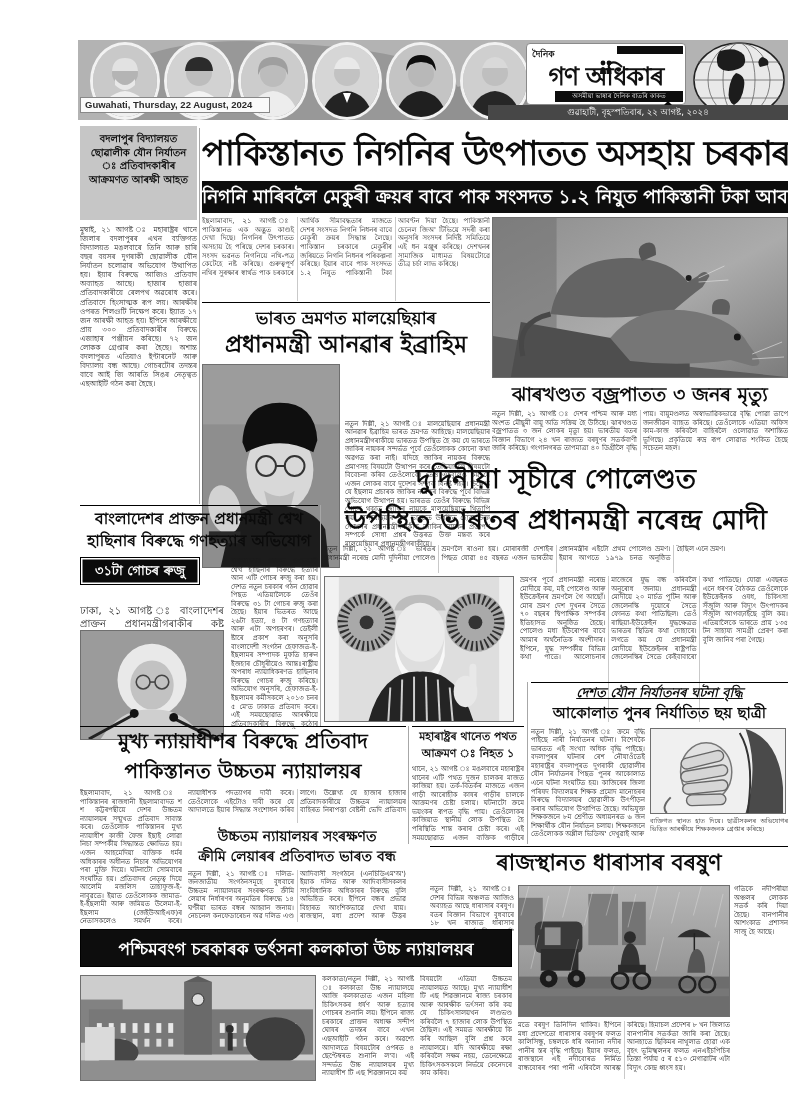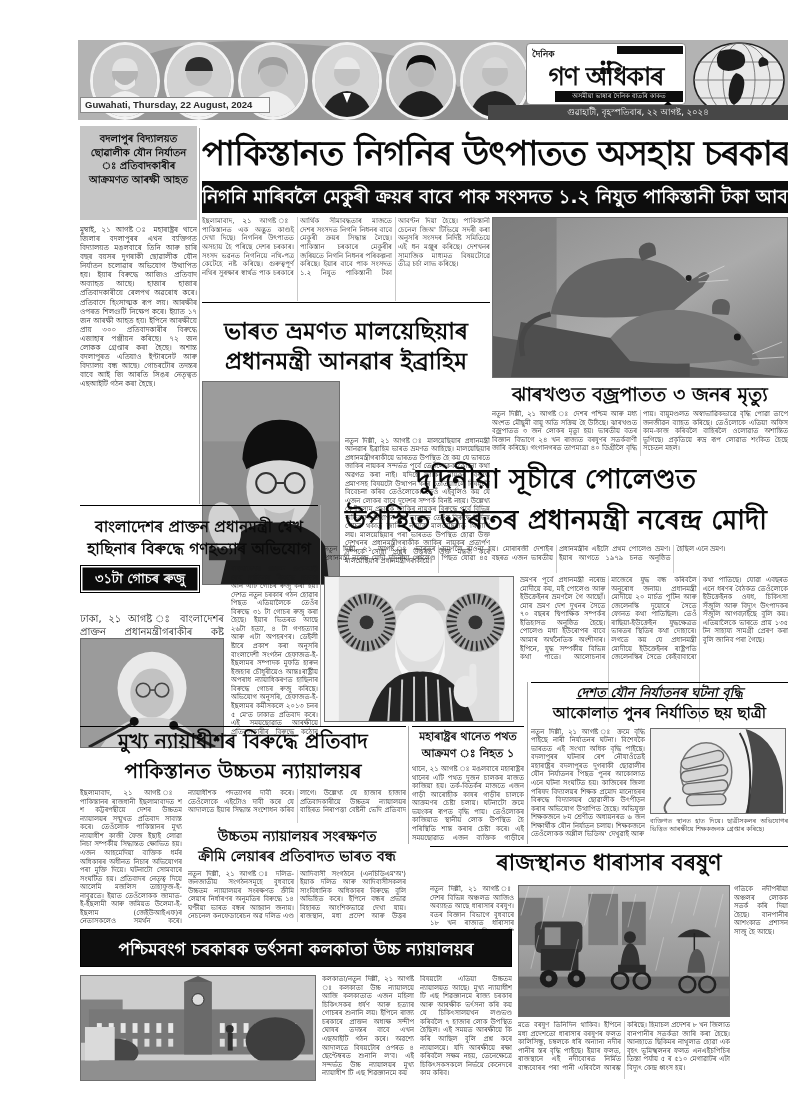--- a/index.html
+++ b/index.html
@@ -173,21 +173,21 @@
       </g>
     </svg>
   </div>
 
   <div class="abs" style="left:492px;top:381px;width:296px;height:76px;">
     <div class="hl nowrap" style="font-size:19px;height:26px;line-height:26px;">ঝাৰখণ্ডত বজ্ৰপাতত ৩ জনৰ মৃত্যু</div>
     <div class="bt cols2" style="margin-top:3px;height:46px;font-size:6.8px;">নতুন দিল্লী, ২১ আগষ্ট ঃ দেশৰ পশ্চিম আৰু মধ্য অংশত মৌছুমী বায়ু অতি সক্ৰিয় হৈ উঠিছে। ঝাৰখণ্ডত বজ্ৰপাতত ৩ জন লোকৰ মৃত্যু হয়। ভাৰতীয় বতৰ বিজ্ঞান বিভাগে ২৪ খন ৰাজ্যত বৰষুণৰ সতৰ্কবাণী জাৰি কৰিছে। গংগানগৰত তাপমাত্ৰা ৪০ ডিগ্ৰীলৈ বৃদ্ধি পায়। বায়ুমণ্ডলত অস্বাভাৱিকভাৱে বৃদ্ধি পোৱা তাপে জনজীৱন ব্যাহত কৰিছে। তেওঁলোকে এতিয়া অফিস কাম-কাজ কৰিবলৈ বাহিৰলৈ ওলোৱাত অশান্তিত ভুগিছে। প্ৰকৃতিয়ে ৰুদ্ৰ ৰূপ লোৱাত শংকিত হৈছে সচেতন মহল।</div>
   </div>
 
   <div class="abs sect" style="left:202px;top:302px;width:288px;height:272px;">
-    <div class="hl nowrap" style="font-size:23px;line-height:1.32;margin-top:13px;">ভাৰত ভ্ৰমণত মালয়েছিয়াৰ</div>
+    <div class="hl nowrap" style="font-size:17px;line-height:1.32;margin-top:4px;">ভাৰত ভ্ৰমণত মালয়েছিয়াৰ</div>
     <div class="hl nowrap" style="font-size:23px;line-height:1.32;">প্ৰধানমন্ত্ৰী আনৱাৰ ইব্ৰাহিম</div>
     <div style="display:flex;margin-top:4px;align-items:flex-end;">
       <div class="photo" style="width:138px;height:204px;">
         <svg viewBox="0 0 138 204" width="136" height="202" preserveAspectRatio="none">
           <rect width="138" height="204" fill="#8e8e8e"></rect>
           <rect width="138" height="60" fill="#9c9c9c"></rect>
           <ellipse cx="78" cy="106" rx="34" ry="42" fill="#d8d8d8"></ellipse>
           <path d="M40 78 Q42 38 78 38 Q114 38 116 76 L112 88 Q78 70 44 88 Z" fill="#0f0f0f"></path>
           <g fill="none" stroke="#333" stroke-width="2">
               <circle cx="64" cy="102" r="10"></circle>
@@ -239,21 +239,21 @@
           <ellipse cx="142" cy="116" rx="12" ry="16" fill="#e8e8e8"></ellipse>
           <rect x="146" y="88" width="7" height="24" rx="3.5" fill="#e8e8e8"></rect>
         </svg>
       </div>
       <div class="bt cols3" style="flex:1;margin-left:6px;height:146px;font-size:6.8px;">ভ্ৰমণৰ পূৰ্বে প্ৰধানমন্ত্ৰী নৰেন্দ্ৰ মোদীয়ে কয়, মই পোলেণ্ড আৰু ইউক্ৰেইনৰ ভ্ৰমণলৈ গৈ আছোঁ। মোৰ ভ্ৰমণ দেশ দুখনৰ সৈতে ৭০ বছৰৰ দ্বিপাক্ষিক সম্পৰ্কৰ ইতিহাসত অনুষ্ঠিত হৈছে। পোলেণ্ড মধ্য ইউৰোপৰ বাবে আমাৰ অৰ্থনৈতিক অংশীদাৰ। ইপিনে, যুদ্ধ সম্পৰ্কীয় বিভিন্ন কথা পাতে। আলোচনাৰ মাজেৰে যুদ্ধ বন্ধ কৰিবলৈ অনুৰোধ জনায়। প্ৰধানমন্ত্ৰী মোদীয়ে ২০ মাৰ্চত পুটিন আৰু জেলেনস্কি দুয়োৰে সৈতে ফোনত কথা পাতিছিল। তেওঁ ৰাছিয়া-ইউক্ৰেইন যুদ্ধক্ষেত্ৰত ভাৰতৰ স্থিতিৰ কথা দোহাৰে। লগতে কয় যে প্ৰধানমন্ত্ৰী মোদীয়ে ইউক্ৰেইনৰ ৰাষ্ট্ৰপতি জেলেনস্কিৰ সৈতে কেইবাবাৰো কথা পাতিছে। যোৱা এবছৰত এনে ধৰণৰ বৈঠকত তেওঁলোকে ইউক্ৰেইনক ওষধ, চিকিৎসা সঁজুলি আৰু বিদ্যুৎ উৎপাদকৰ সঁজুলি আগবঢ়াইছে বুলি কয়। এতিয়ালৈকে ভাৰতে প্ৰায় ১৩৫ টন সাহায্য সামগ্ৰী প্ৰেৰণ কৰা বুলি জানিব পৰা গৈছে।</div>
     </div>
   </div>
   <div class="abs vrule" style="left:320px;top:505px;height:222px;"></div>
 
   <div class="abs sect" style="left:80px;top:505px;width:238px;height:219px;">
-    <div class="hl nowrap" style="font-size:15.5px;line-height:1.45;margin-top:10px;">বাংলাদেশৰ প্ৰাক্তন প্ৰধানমন্ত্ৰী শ্বেখ</div>
+    <div class="hl nowrap" style="font-size:15.5px;line-height:1.45;margin-top:2px;">বাংলাদেশৰ প্ৰাক্তন প্ৰধানমন্ত্ৰী শ্বেখ</div>
     <div class="hl nowrap" style="font-size:15.5px;line-height:1.45;">হাছিনাৰ বিৰুদ্ধে গণহত্যাৰ অভিযোগ</div>
     <div style="display:flex;margin-top:4px;">
       <div style="width:146px;flex:0 0 auto;">
         <div class="badge-box" style="width:118px;height:26px;font-size:13px;line-height:26px;overflow:hidden;white-space:nowrap;">৩১টা গোচৰ ৰুজু</div>
         <div class="bt" style="margin-top:20px;height:22px;width:144px;font-size:10px;">ঢাকা, ২১ আগষ্ট ঃ বাংলাদেশৰ প্ৰাক্তন প্ৰধানমন্ত্ৰীগৰাকীৰ কষ্ট অব্যাহত আছে।</div>
         <div class="photo" style="width:144px;height:110px;margin-top:3px;">
           <svg viewBox="0 0 144 110" width="142" height="108" preserveAspectRatio="none">
             <rect width="144" height="110" fill="#9b9b9b"></rect>
             <ellipse cx="72" cy="50" rx="35" ry="37" fill="#e9e9e9"></ellipse>
             <ellipse cx="72" cy="55" rx="22" ry="25" fill="#c2c2c2"></ellipse>

